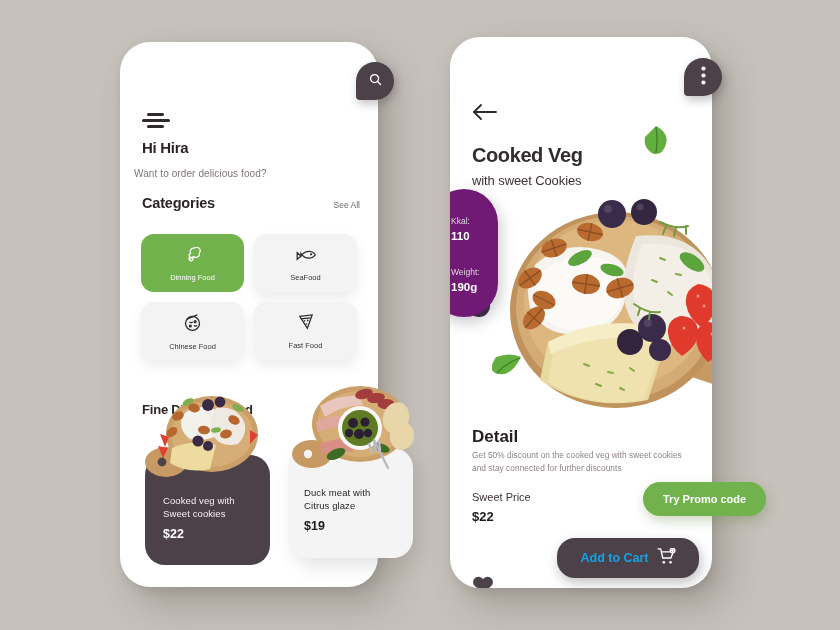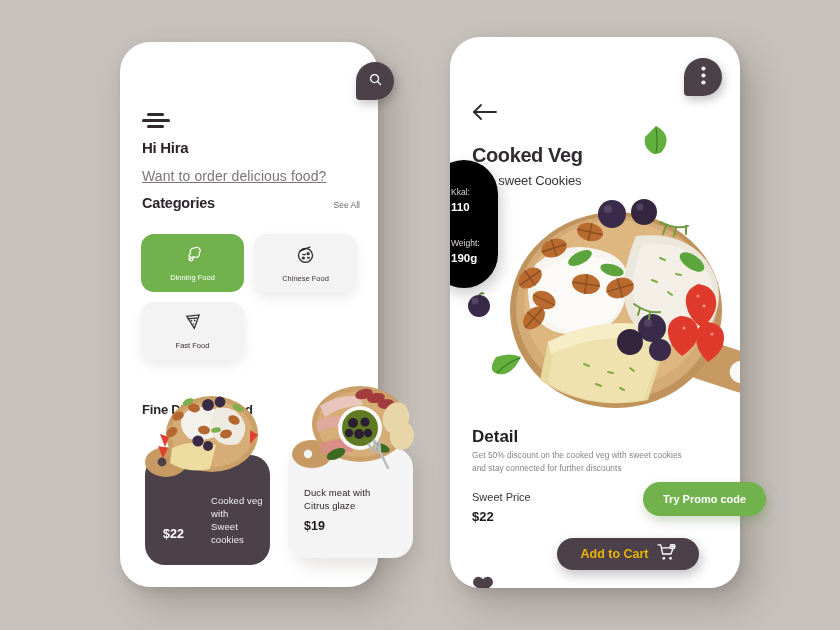--- a/index.html
+++ b/index.html
@@ -14,41 +14,41 @@
 
   
   .phone {
     position:absolute;
     background:#ffffff;
     border-radius:30px;
     box-shadow: 14px 18px 34px rgba(90,80,72,0.30),
                 2px 4px 10px rgba(90,80,72,0.16);
   }
   #phone-home   { left:120px; top:42px;  width:258px; height:545px; }
-  #phone-detail { left:450px; top:37px;  width:290px; height:551px; }
+  #phone-detail { left:450px; top:37px;  width:262px; height:551px; }
 
   .screen { position:absolute; inset:0; border-radius:30px; overflow:hidden; }
 
   
   .hamburger {
     position:absolute; left:22px; top:70px; width:28px; height:18px;
     cursor:pointer;
   }
   .hamburger i { position:absolute; display:block; height:2.6px; background:#2f2a2c; border-radius:2px; }
   .hamburger i:nth-child(1){ top:1px;  left:5px;  width:17px; }
   .hamburger i:nth-child(2){ top:7px;  left:0px;  width:28px; }
   .hamburger i:nth-child(3){ top:13px; left:5px;  width:17px; }
 
   .greeting {
     position:absolute; left:22px; top:97px;
     font-size:15px; font-weight:bold; color:#2b2529; letter-spacing:-0.3px;
   }
   .subgreeting {
-    position:absolute; left:22px; top:126px;
-    font-size:14px; color:#7d7479; letter-spacing:0.1px;text-decoration:underline;
+    position:absolute; left:14px; top:126px;
+    font-size:10px; color:#7d7479; letter-spacing:0.1px;
   }
   .sec-title {
     position:absolute; left:22px; top:153px;
     font-size:14.5px; font-weight:bold; color:#2b2529; letter-spacing:-0.2px;
   }
   .see-all {
     position:absolute; right:18px; top:158px;
     font-size:8.5px; color:#6f676b; cursor:pointer;
   }
 
@@ -96,39 +96,39 @@
   .food-img {
     position:absolute; width:136px; height:96px;
     pointer-events:none;
   }
   #food-img-0 { left:142px; top:386px; }
   #food-img-1 { left:290px; top:378px; }
   .food-name {
     position:absolute; font-size:9.5px; line-height:13px; letter-spacing:0.1px;
   }
   .food-price { position:absolute; font-size:12.5px; font-weight:bold; }
-  #food-card-0 .food-name  { left:18px; top:39px; color:#f2eff0;margin-left:48px; }
+  #food-card-0 .food-name  { left:18px; top:39px; color:#f2eff0; }
   #food-card-0 .food-price { left:18px; top:72px; color:#ffffff; }
   #food-card-1 .food-name  { left:16px; top:38px; color:#2b2529; }
   #food-card-1 .food-price { left:16px; top:71px; color:#1e1a1c; }
 
   
   .back-arrow { position:absolute; left:22px; top:66px; width:26px; height:18px; cursor:pointer; }
   .title-main {
     position:absolute; left:22px; top:107px;
     font-size:20px; font-weight:bold; color:#322b2f; letter-spacing:-0.4px;
   }
   .title-sub {
     position:absolute; left:22px; top:136px;
     font-size:13px; color:#3a3236; letter-spacing:-0.1px;
   }
 
   .nutri {
-    position:absolute; left:-20px; top:123px;
-    width:68px; height:128px; background:#000000;
+    position:absolute; left:-20px; top:152px;
+    width:68px; height:128px; background:#701a75;
     border-radius:34px; color:#fff;
     box-shadow:3px 6px 14px rgba(60,50,55,0.25);
   }
   .nutri .k { position:absolute; left:21px; font-size:8.5px; color:#ded7da; }
   .nutri .v { position:absolute; left:21px; font-size:11.5px; font-weight:bold; }
   .nutri .k1 { top:27px; } .nutri .v1 { top:41px; }
   .nutri .k2 { top:78px; } .nutri .v2 { top:92px; }
 
   .detail-h {
     position:absolute; left:22px; top:390px;
@@ -144,23 +144,23 @@
   .promo {
     position:absolute; left:643px; top:482px;
     height:34px; padding:0 20px; background:#72b24d; color:#fff;
     border-radius:17px; display:flex; align-items:center;
     font-size:11px; font-weight:bold; cursor:pointer; white-space:nowrap;
     box-shadow:2px 5px 12px rgba(90,130,60,0.30);
   }
   .heart { position:absolute; left:22px; top:538px; width:22px; height:20px; cursor:pointer; }
   .cart-btn {
     position:absolute; left:557px; top:538px;
-    width:142px; height:32px; background:#4c4148; border-radius:18px;
+    width:142px; height:40px; background:#4c4148; border-radius:18px;
     display:flex; align-items:center; justify-content:center; gap:8px;
-    color:#eab308; font-size:12.5px; font-weight:bold; cursor:pointer;
+    color:#0ea5e9; font-size:12.5px; font-weight:bold; cursor:pointer;
     box-shadow:2px 5px 12px rgba(60,50,55,0.30);
     text-align:center;
   }
 
   
   .board-wrap { position:absolute; pointer-events:none; }
 </style>
 </head>
 <body>
 
@@ -185,20 +185,30 @@
         <div class="cat active">
           <span>
             <svg width="20" height="20" viewBox="0 0 24 24">
               <path d="M15.5 4.2a4 4 0 0 1 4 6.6 4 4 0 0 1-6.2 4.4l-1.6 1.6a2.4 2.4 0 1 1-3-1.2 2.4 2.4 0 0 1-1.2-3l1.7-1.7A4 4 0 0 1 13.3 5z"></path>
               <path d="M11.6 15.1 7.4 19.3"></path>
             </svg>
           </span>
           <span class="cat-label">Dinning Food</span>
         </div>
 
+        <div class="cat raise">
+          <span>
+            <svg width="22" height="20" viewBox="0 0 26 20">
+              <path d="M7 10c2.5-4 6.5-5.6 10-5.6 2.8 0 5 1.6 6.2 3.1.5.6.5 1.4 0 2-1.2 1.5-3.4 3.1-6.2 3.1-3.5 0-7.5-1.6-10-5.6z" transform="translate(0,2.4)"></path>
+              <path d="M7 12.4 2.6 8.4v8z"></path>
+              <circle cx="19" cy="10.4" r="1.3" fill="#2f2a2c" stroke="none"></circle>
+            </svg>
+          </span>
+          <span class="cat-label">SeaFood</span>
+        </div>
 
         <div class="cat raise">
           <span>
             <svg width="21" height="21" viewBox="0 0 24 24">
               <circle cx="12" cy="13" r="8"></circle>
               <path d="M5.6 8.2 17.5 3.4"></path>
               <path d="M8.5 11.5c1.3 1 2.6 1 3.9 0M13.6 15.4c1.2.9 2.5.9 3.7 0"></path>
               <circle cx="9.5" cy="16" r="1.1"></circle>
               <circle cx="15" cy="11" r="1.1"></circle>
             </svg>

